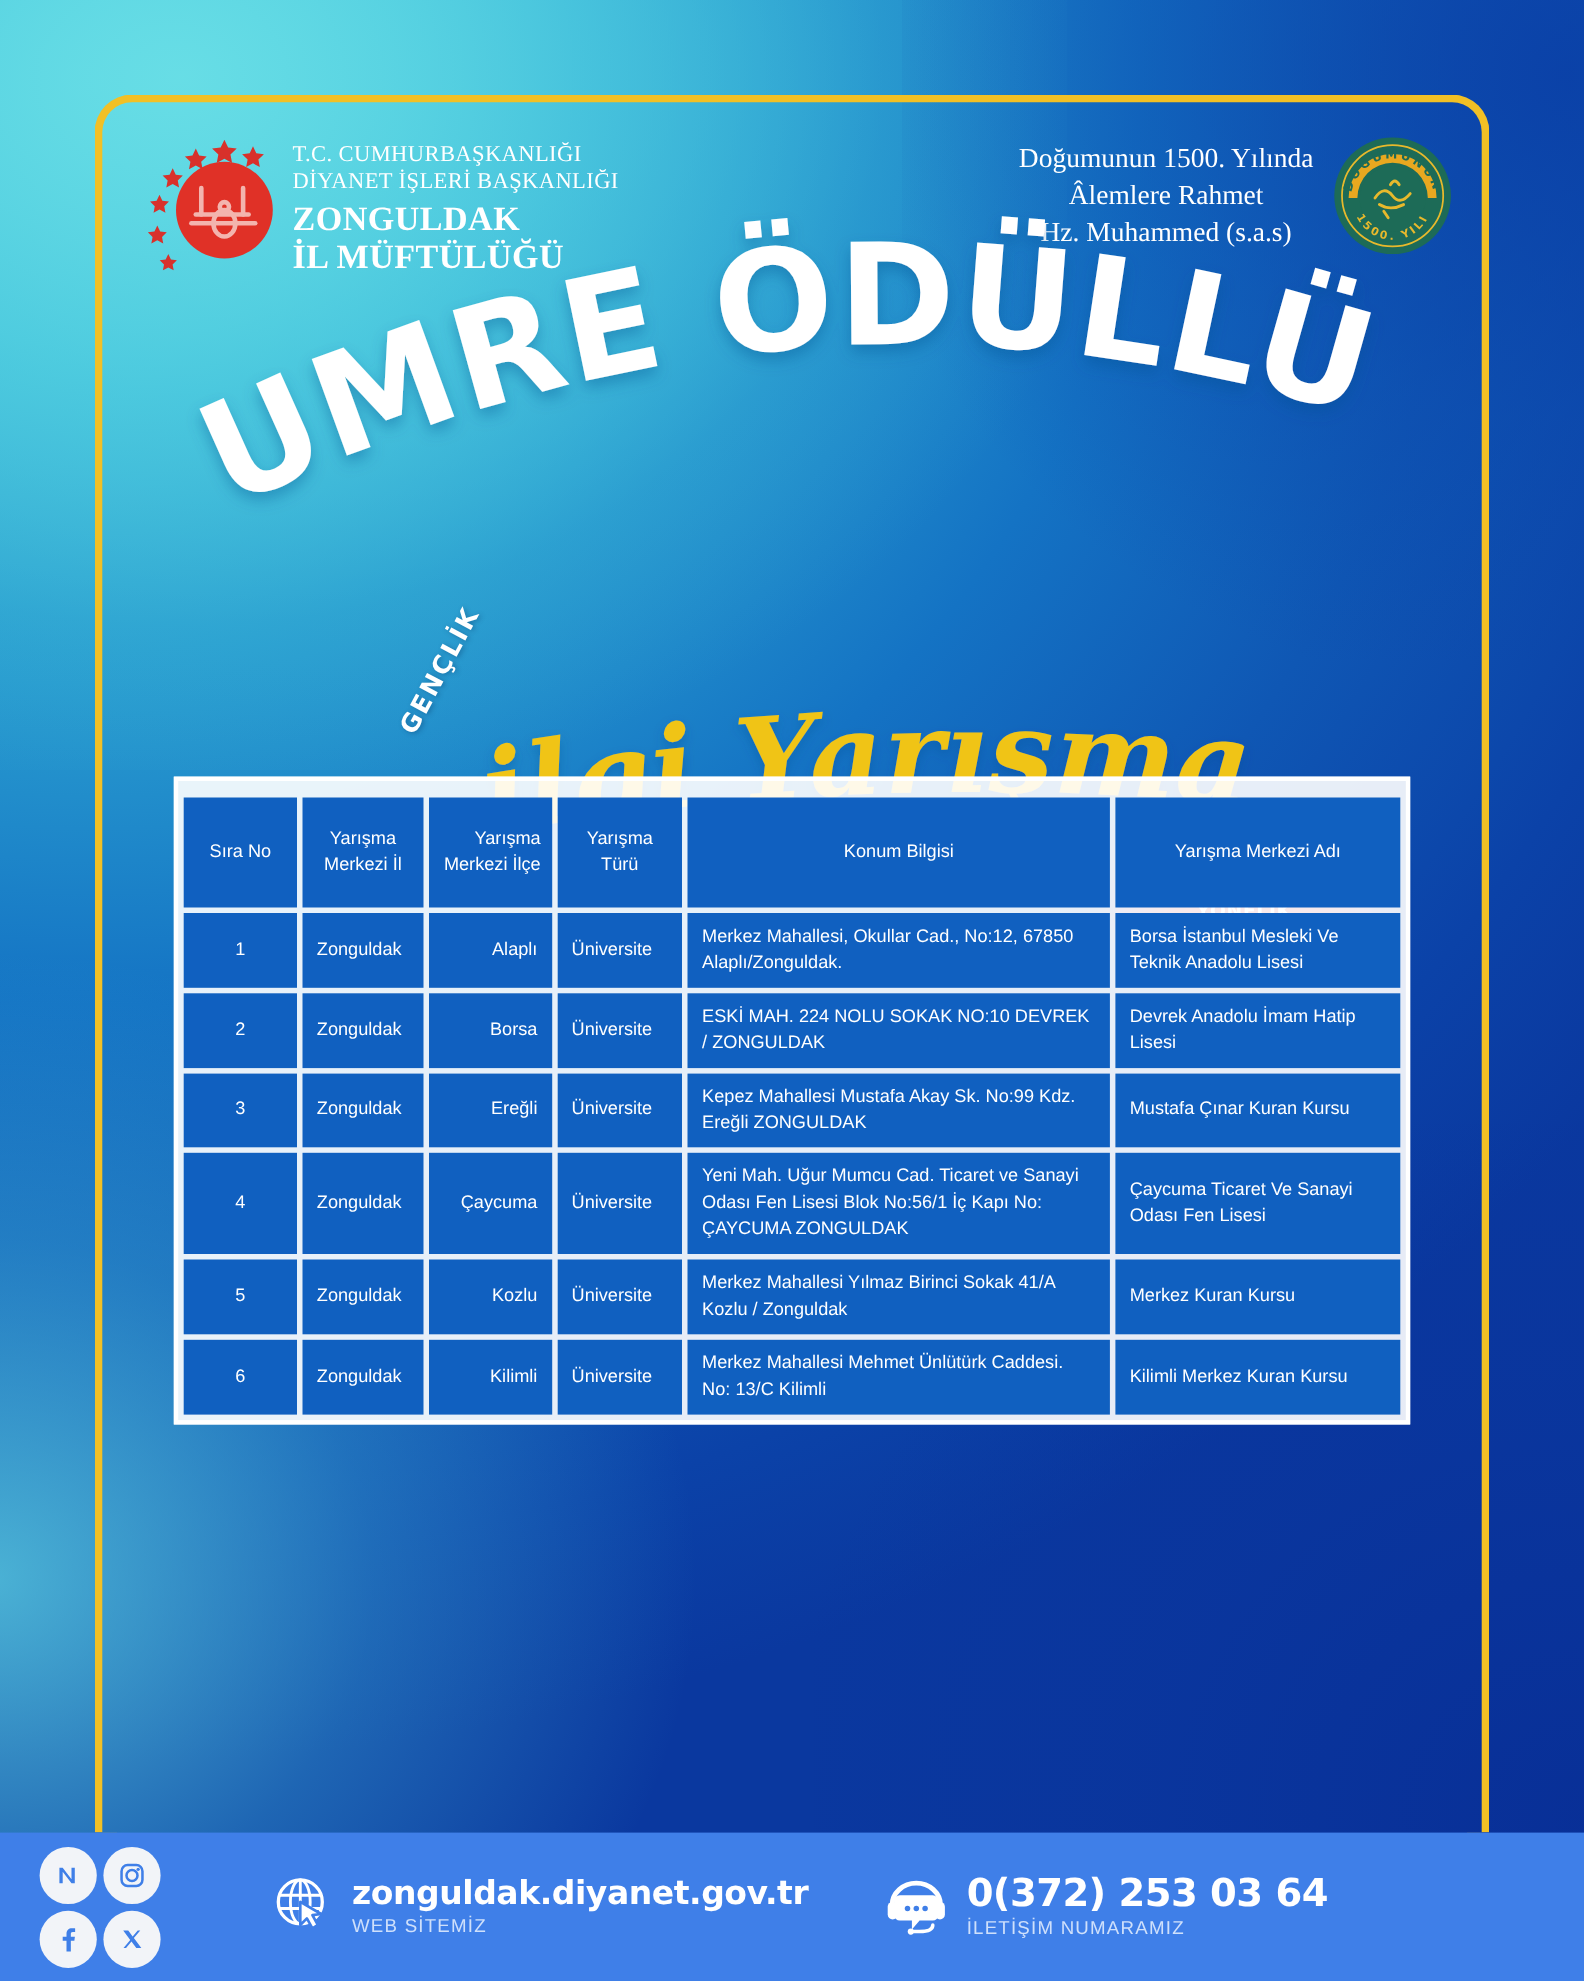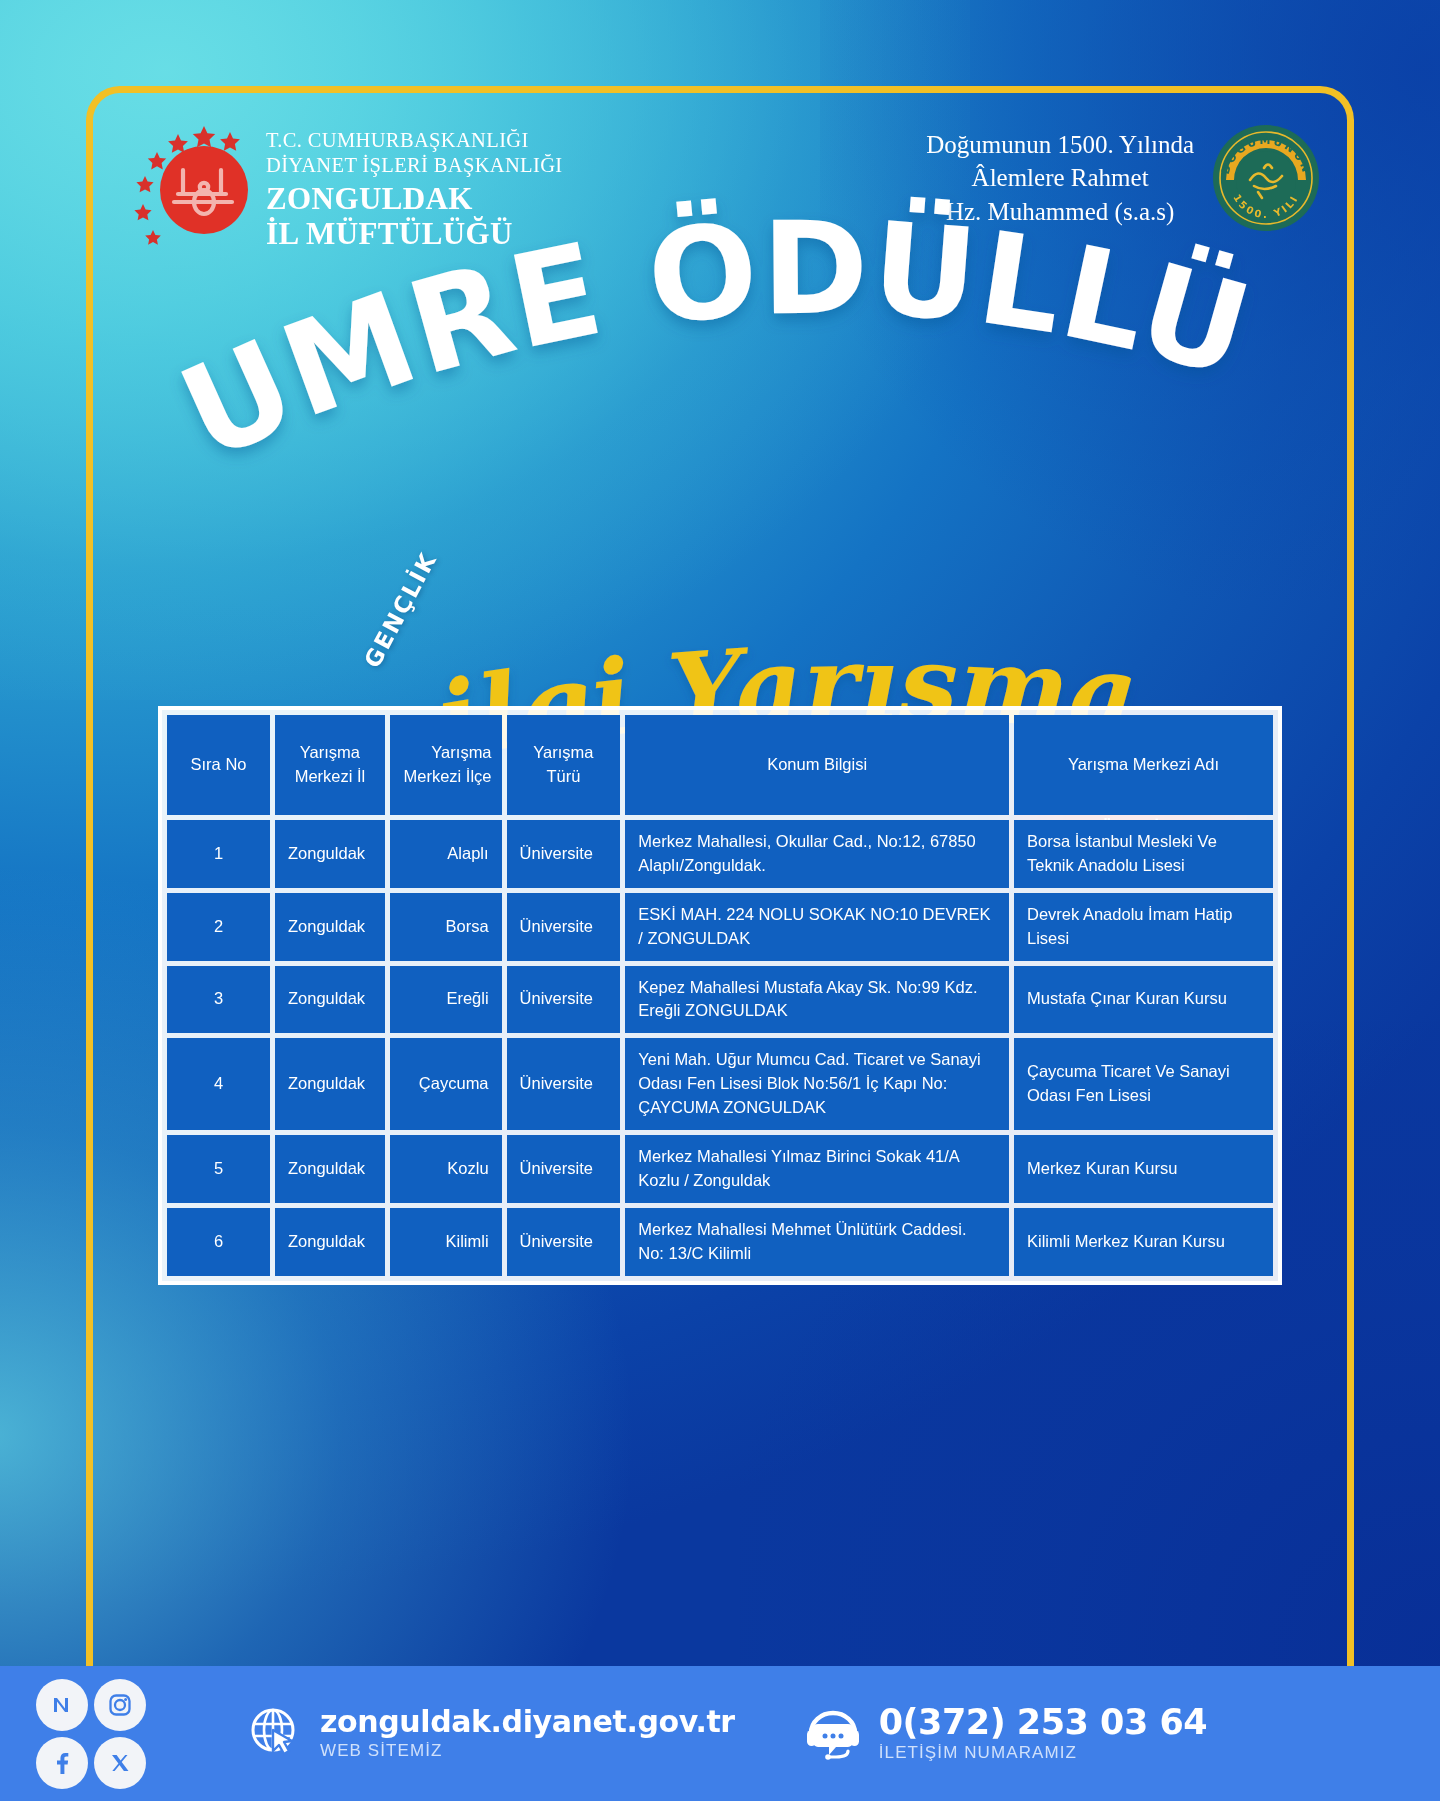--- a/index.html
+++ b/index.html
@@ -53,21 +53,21 @@
     pointer-events: none;
   }
 
   
   .header {
     position: absolute;
     left: 120px; top: 122px;
     width: 1200px; height: 130px;
   }
 
-  .brand { position: absolute; left: 0; top: 0; display: flex; align-items: center; }
+  .brand { position: absolute; left: 0; top: 0; display: flex; align-items: flex-end; }
   .brand-mark { position: relative; width: 132px; height: 126px; flex: none; }
   .brand-mark svg { display: block; width: 132px; height: 126px; }
   .brand-text { margin-left: 14px; padding-top: 6px; color: #ffffff; }
   .brand-text .l1, .brand-text .l2 {
     font-family: "Liberation Serif", serif;
     font-size: 20.5px; letter-spacing: .35px; line-height: 1.22; font-weight: 400;
   }
   .brand-text .l3, .brand-text .l4 {
     font-family: "Liberation Serif", serif;
     font-size: 31px; font-weight: 700; letter-spacing: .4px; line-height: 1.12;
@@ -127,21 +127,21 @@
   }
 
   
   .table-wrap {
     position: absolute;
     left: 158px; top: 706px;
     width: 1124px;
     border: 4px solid #ffffff;
     background: rgba(255,255,255,.9);
   }
-  table { border-collapse: separate; border-spacing: 5px; width: 100%; }
+  table { border-collapse: separate; border-spacing: 5px; width: 100%; margin-top: 10px; }
   th, td {
     background: #1060c0;
     color: #ffffff;
     font-size: 16.5px;
     font-family: "Liberation Sans", sans-serif;
     font-weight: 400;
     line-height: 1.45;
     padding: 10px 13px;
     vertical-align: middle;
   }

